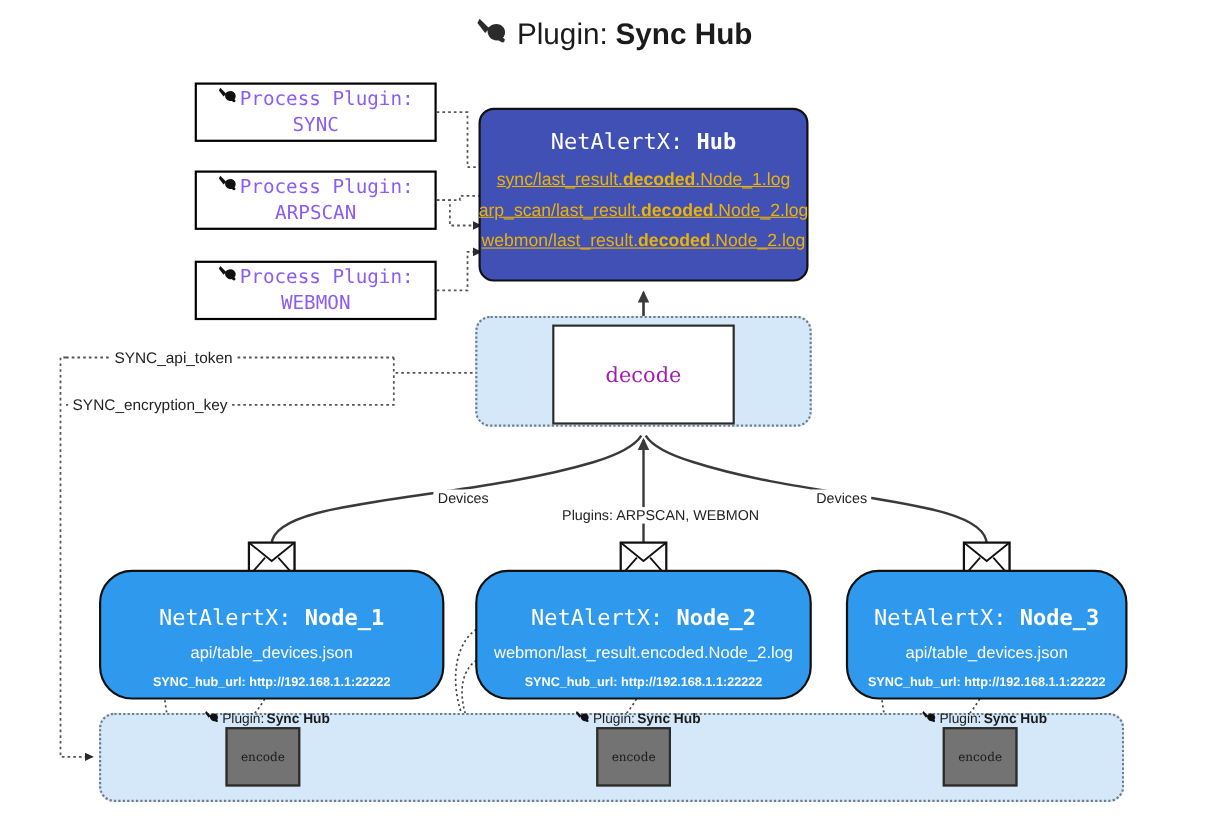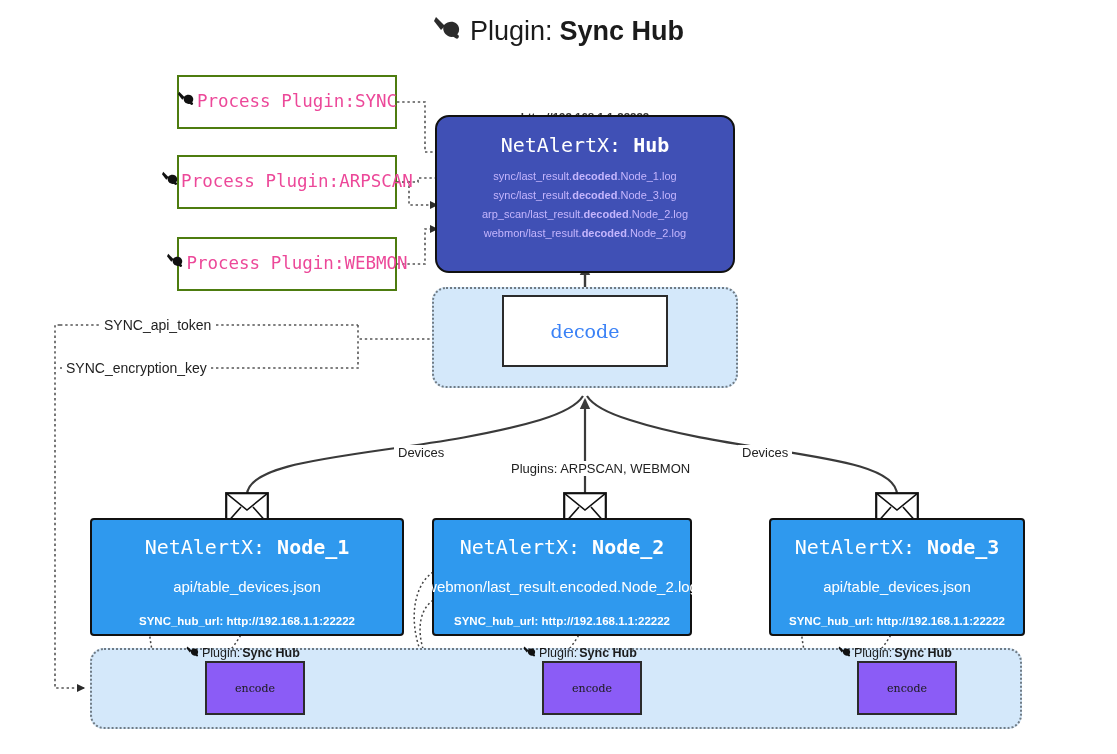--- a/index.html
+++ b/index.html
@@ -44,26 +44,26 @@
     justify-content: center;
     align-items: center;
     gap: 7px;
   }
   #page-title .t-strong { font-weight: bold; }
   .plug-ico { display: inline-block; vertical-align: middle; }
 
   
   .proc-box {
     background: #ffffff;
-    border: 2px solid #4d7c0f;
+    border: 2px solid #000000;
     font-family: "DejaVu Sans Mono", "Liberation Mono", monospace;
     font-size: 17.5px;
-    color: #ec4899;
-    display: flex;
-    flex-direction: row;
+    color: #8b5cf6;
+    display: flex;
+    flex-direction: column;
     align-items: center;
     justify-content: center;
     line-height: 1.32;
     width: 220px;
     height: 54px;
     padding: 2px 4px;
   }
   .proc-box .pb-head {
     display: flex;
     align-items: center;
@@ -84,57 +84,57 @@
     width: 300px;
     height: 158px;
     background: #4050b5;
     border: 2.5px solid #111111;
     border-radius: 14px;
     display: flex;
     flex-direction: column;
     align-items: center;
     padding-top: 16px;
     box-sizing: border-box;
-    margin-top: 17px;
   }
   #hub-box .hub-title {
     font-family: "DejaVu Sans Mono", "Liberation Mono", monospace;
     font-size: 20px;
     color: #ffffff;
     margin-bottom: 10px;
     white-space: nowrap;
   }
   #hub-box .hub-title b { font-weight: bold; }
   .log-line {
-    font-size: 11px;
-    color: #c4b5fd;
+    font-size: 16px;
+    color: #eab308;
     line-height: 1.74;
     white-space: nowrap;
+    text-decoration: underline;
   }
   .log-line b { font-weight: bold; }
 
   
   .blue-band {
     background: #d4e8fa;
     border: 2px dotted #6f7b85;
     border-radius: 14px;
     box-sizing: border-box;
   }
   #decode-band { width: 306px; height: 101px; }
   #decode-box {
     width: 166px;
-    height: 72px;
+    height: 91px;
     background: #ffffff;
     border: 2.5px solid #2b2b2b;
     display: flex;
     align-items: center;
     justify-content: center;
     font-family: "DejaVu Serif", "Liberation Serif", serif;
     font-size: 19px;
-    color: #3b82f6;
+    color: #a21caf;
   }
 
   
   .cred-label {
     font-size: 14px;
     color: #222222;
     background: #ffffff;
     padding: 0 4px;
     white-space: nowrap;
   }
@@ -146,26 +146,26 @@
     background: #ffffff;
     padding: 0 4px;
     white-space: nowrap;
     text-align: center;
   }
 
   
   .node-box {
     background: #2f99ee;
     border: 2.5px solid #111111;
-    border-radius: 4px;
+    border-radius: 30px;
     box-sizing: border-box;
     display: flex;
     flex-direction: column;
     align-items: center;
-    padding-top: 15px;
+    padding-top: 29px;
     height: 118px;
   }
   .node-box .node-title {
     font-family: "DejaVu Sans Mono", "Liberation Mono", monospace;
     font-size: 20px;
     color: #ffffff;
     white-space: nowrap;
   }
   .node-box .node-title b { font-weight: bold; }
   .node-box .node-lines {
@@ -195,23 +195,23 @@
     width: 44px;
     height: 33px;
   }
 
   
   #encode-band {
     width: 932px;
     height: 81px;
   }
   .encode-box {
-    width: 100px;
+    width: 68px;
     height: 54px;
-    background: #8b5cf6;
+    background: #737373;
     border: 2.5px solid #2b2b2b;
     display: flex;
     align-items: center;
     justify-content: center;
     font-family: "DejaVu Serif", "Liberation Serif", serif;
     font-size: 11px;
     color: #1a1a1a;
   }
   .plugin-cap {
     font-size: 12.5px;
@@ -339,23 +339,20 @@
   <div class="node" id="hub-url" style="left:435px; top:78px;margin-top:33px;">http://192.168.1.1:22222</div>
 
   <div class="node" id="hub-box" style="left:435px; top:98px;">
     <div class="hub-title">
       <span>NetAlertX: </span><b>Hub</b>
     </div>
     <div class="log-line">
       <span>sync/last_result.</span><b>decoded</b><span>.Node_1.log</span>
     </div>
     <div class="log-line">
-      <span>sync/last_result.</span><b>decoded</b><span>.Node_3.log</span>
-    </div>
-    <div class="log-line">
       <span>arp_scan/last_result.</span><b>decoded</b><span>.Node_2.log</span>
     </div>
     <div class="log-line">
       <span>webmon/last_result.</span><b>decoded</b><span>.Node_2.log</span>
     </div>
   </div>
 
   <div class="node blue-band" id="decode-band" style="left:432px; top:287px;"></div>
   <div class="node" id="decode-box" style="left:502px; top:295px;">decode</div>
 
@@ -391,21 +388,21 @@
   <div class="node node-box" style="left:90px; top:518px; width:314px;">
     <div class="node-title">
       <span>NetAlertX: </span><b>Node_1</b>
     </div>
     <div class="node-lines">
       <div class="node-line">api/table_devices.json</div>
     </div>
     <div class="node-foot">SYNC_hub_url: http://192.168.1.1:22222</div>
   </div>
 
-  <div class="node node-box" style="left:432px; top:518px; width:260px;align-items:center;">
+  <div class="node node-box" style="left:432px; top:518px; width:306px;align-items:center;">
     <div class="node-title">
       <span>NetAlertX: </span><b>Node_2</b>
     </div>
     <div class="node-lines">
       <div class="node-line">webmon/last_result.encoded.Node_2.log</div>
     </div>
     <div class="node-foot">SYNC_hub_url: http://192.168.1.1:22222</div>
   </div>
 
   <div class="node node-box" style="left:769px; top:518px; width:256px;">

